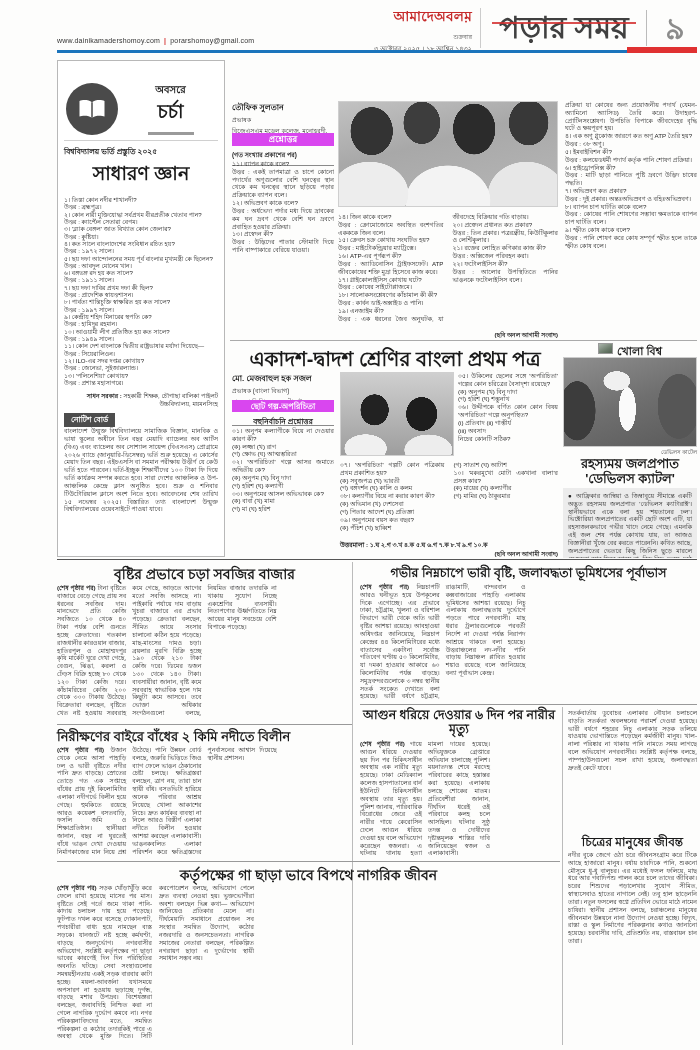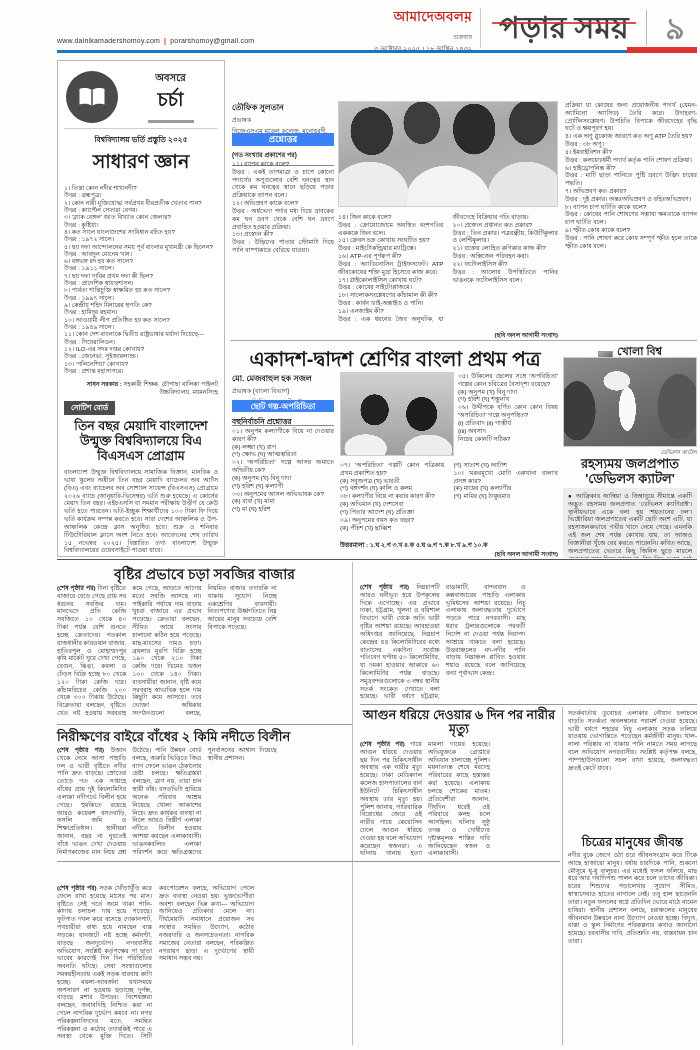--- a/index.html
+++ b/index.html
@@ -19,43 +19,43 @@
   .brand-date{font-size:6.5px;color:#333;margin-top:1px}
   .head-vdiv{left:480px;top:8px;width:1px;height:40px;background:#ccc}
   .masthead{left:486px;top:4px;width:156px;text-align:center;font-size:30px;font-weight:bold;color:#404040;z-index:2}
   .masthead-redline{left:492px;top:22px;width:144px;height:1.5px;background:rgba(211,47,47,.85);z-index:3}
   .pagenum-vdiv{left:646px;top:10px;width:1px;height:36px;background:#bbb}
   .page-num{left:655px;top:5px;width:40px;font-size:30px;font-weight:bold;color:#8c8c8c;text-align:center}
   .blue-rule{left:57px;top:50px;width:570px;height:3px;background:#1b74bc}
   .red-rule{left:627px;top:47px;width:70px;height:6px;background:#e03131}
   
   .sidebar{left:57px;top:60px;width:168px;height:497px;border:1px solid #b8b8b8;background:#fff;padding:5px 6px}
-  .logo-row{display:flex;align-items:center;gap:7px;margin:4px 2px 5px}
+  .logo-row{display:flex;align-items:center;gap:7px;margin:16px 2px 5px}
   .logo-circle{width:52px;height:52px;border-radius:50%;background:#4a4a4a;display:flex;align-items:center;justify-content:center;flex:none}
   .logo-text{flex:1;text-align:center}
   .logo-small{font-size:10px;font-weight:bold}
   .logo-big{font-size:19px;font-weight:bold;margin-top:-2px}
   .logo-bar{width:46px;height:3px;background:#9a9a9a;margin:3px auto 0}
   .sb-divider{border:none;border-top:1px solid #d0d0d0;margin:4px 0 5px}
-  .kicker{text-align:center;font-size:7.5px;font-weight:bold}
+  .kicker{text-align:left;font-size:7.5px;font-weight:bold}
   .sb-title{text-align:center;font-size:19px;font-weight:bold;margin:1px 0 5px}
   .qa{font-size:6.1px;line-height:1.2;height:192px;text-align:left}
   .credit{font-size:6.1px;text-align:right;margin-top:4px;line-height:1.25}
   .credit-name{font-weight:bold}
   .notice-label{display:inline-block;background:#4d4d4d;color:#fff;font-size:7.5px;font-weight:bold;padding:1px 7px;margin-top:6px}
   .notice-title{font-size:12.5px;font-weight:bold;line-height:1.2;text-align:center;margin:4px 0}
   .notice-body{height:104px}
   
   .main-headline{left:230px;top:61px;width:467px;text-align:center;font-size:28px;font-weight:bold;letter-spacing:.5px}
   .byline{border-bottom:1px solid #8a8a8a;padding-bottom:17px}
   .byline .author{font-size:8px;font-weight:bold}
   .byline .role{font-size:6.3px;color:#333;margin-top:1px}
   .byline .org{font-size:6.3px;color:#333}
   .main-byline{left:232px;top:101px;width:102px}
-  .graybar{background:#3b82f6;color:#fff;font-weight:bold;display:flex;align-items:center;justify-content:center}
+  .graybar{background:#d946ef;color:#fff;font-weight:bold;display:flex;align-items:center;justify-content:center}
   .main-qbar{left:232px;top:133px;width:102px;height:13px;font-size:8.5px}
   .main-cont{left:232px;top:150px;width:102px;font-size:6.3px;font-weight:bold}
   .main-left{left:232px;top:160px;width:102px;height:179px}
   .main-photo{left:338px;top:101px;width:220px;height:106px;border:1px solid #cfcfcf;background:
     radial-gradient(ellipse 30px 34px at 15% 28%, #333 0 70%, transparent 71%),
     radial-gradient(ellipse 26px 30px at 38% 20%, #3d3d3d 0 70%, transparent 71%),
     radial-gradient(ellipse 30px 36px at 62% 26%, #2b2b2b 0 70%, transparent 71%),
     radial-gradient(ellipse 28px 32px at 87% 20%, #383838 0 70%, transparent 71%),
     radial-gradient(ellipse 55px 45px at 14% 88%, #ededed 0 70%, transparent 71%),
     radial-gradient(ellipse 60px 50px at 50% 95%, #f3f3f3 0 70%, transparent 71%),
@@ -63,34 +63,34 @@
     linear-gradient(165deg,#c2c2c2 0%,#a8a8a8 40%,#b8b8b8 100%)}
   .main-right{left:565px;top:101px;width:132px;height:238px}
   .main-mid{left:338px;top:213px;width:220px;height:114px;column-count:2;column-gap:9px}
   .photo-credit{text-align:right;font-size:6px;font-weight:bold;color:#222}
   .main-photo-credit{left:440px;top:330px;width:118px}
   .rule-main-bottom{left:230px;top:340px;width:467px;height:1px;background:#aaa}
   
   .b-headline{left:230px;top:344px;width:330px;text-align:center;font-size:20px;font-weight:bold}
   .b-byline{left:232px;top:372px;width:102px}
   .b-bar{left:232px;top:400px;width:102px;height:12px;font-size:8px}
-  .b-sub{left:232px;top:416px;width:102px;font-size:7.5px;font-weight:bold}
+  .b-sub{left:232px;top:416px;width:102px;text-align:center;font-size:7.5px;font-weight:bold}
   .b-left{left:232px;top:427px;width:102px;height:129px}
   .b-photo{left:340px;top:372px;width:114px;height:84px;border:1px solid #cfcfcf;background:
     radial-gradient(ellipse 20px 22px at 30% 45%, #222 0 70%, transparent 71%),
     radial-gradient(ellipse 22px 24px at 72% 50%, #1d1d1d 0 70%, transparent 71%),
     radial-gradient(ellipse 30px 20px at 22% 92%, #f0f0f0 0 70%, transparent 71%),
     radial-gradient(ellipse 34px 22px at 78% 94%, #ededed 0 70%, transparent 71%),
     linear-gradient(#cfcfcf,#9e9e9e)}
   .b-right{left:458px;top:372px;width:100px;height:86px}
   .b-bottom{left:340px;top:461px;width:218px;height:78px;column-count:2;column-gap:9px}
   .b-answers{left:340px;top:540px;width:218px;font-size:6.2px;font-weight:bold}
   .b-credit{left:440px;top:549px;width:118px}
   
-  .w-label{left:563px;top:343px;width:134px;display:flex;align-items:flex-end;justify-content:center;gap:4px}
+  .w-label{left:563px;top:343px;width:134px;display:flex;align-items:flex-start;justify-content:center;gap:4px}
   .w-icon{width:15px;height:11px;background:linear-gradient(150deg,#aab4aa,#6d7d6d 60%,#4e5e4e);border:1px solid #999}
   .w-text{font-size:11px;font-weight:bold}
   .w-photo{left:563px;top:357px;width:134px;height:90px;border:1px solid #ccc;background:
     radial-gradient(ellipse 14px 36px at 48% 58%, #fafafa 0 60%, transparent 61%),
     radial-gradient(ellipse 22px 16px at 40% 26%, #f0f0f0 0 60%, transparent 61%),
     radial-gradient(ellipse 26px 42px at 10% 60%, #3c3c3c 0 70%, transparent 71%),
     radial-gradient(ellipse 30px 46px at 87% 55%, #565656 0 70%, transparent 71%),
     linear-gradient(160deg,#8f8f8f,#6f6f6f 50%,#5a5a5a)}
   .w-caption{left:563px;top:449px;width:134px;text-align:right;font-size:5.5px;color:#444}
   .w-headline{left:563px;top:456px;width:134px;text-align:center;font-size:13px;font-weight:bold;line-height:1.18}
@@ -179,21 +179,20 @@
 ১১। কোন দেশ বাংলাকে দ্বিতীয় রাষ্ট্রভাষার মর্যাদা দিয়েছে—
 উত্তর : সিয়েরালিওন।
 ১২। ILO-এর সদর দপ্তর কোথায়?
 উত্তর : জেনেভা, সুইজারল্যান্ড।
 ১৩। 'পলিনেশিয়া' কোথায়?
 উত্তর : প্রশান্ত মহাসাগরে।</div>
     <div class="credit">
       <span class="credit-name">সাধন সরকার :</span><span> সহকারী শিক্ষক, চৌগাছা বালিকা পাইলট উচ্চবিদ্যালয়, ময়মনসিংহ</span>
     </div>
     <div class="notice-label">নোটিশ বোর্ড</div>
-    <div class="notice-title">তিন বছর মেয়াদি বাংলাদেশ উন্মুক্ত বিশ্ববিদ্যালয়ে বিএ বিএসএস প্রোগ্রাম</div>
     <div class="notice-body news">বাংলাদেশ উন্মুক্ত বিশ্ববিদ্যালয়ে সামাজিক বিজ্ঞান, মানবিক ও ভাষা স্কুলের অধীনে তিন বছর মেয়াদি ব্যাচেলর অব আর্টস (বিএ) এবং ব্যাচেলর অব সোশ্যাল সায়েন্স (বিএসএস) প্রোগ্রামে ২০২৬ ব্যাচে (জানুয়ারি-ডিসেম্বর) ভর্তি শুরু হয়েছে। এ কোর্সের মেয়াদ তিন বছর। এইচএসসি বা সমমান পরীক্ষায় উত্তীর্ণ যে কেউ ভর্তি হতে পারবেন। ভর্তি-ইচ্ছুক শিক্ষার্থীদের ১০০ টাকা ফি দিয়ে ভর্তি কার্যক্রম সম্পন্ন করতে হবে। সারা দেশের আঞ্চলিক ও উপ-আঞ্চলিক কেন্দ্রে ক্লাস অনুষ্ঠিত হবে। শুক্র ও শনিবার টিউটোরিয়াল ক্লাসে অংশ নিতে হবে। আবেদনের শেষ তারিখ ১৫ নভেম্বর ২০২৫। বিস্তারিত তথ্য বাংলাদেশ উন্মুক্ত বিশ্ববিদ্যালয়ের ওয়েবসাইটে পাওয়া যাবে।</div>
   </div>
 
   <div class="abs main-byline byline">
     <div class="author">তৌফিক সুলতান</div>
     <div class="role">প্রভাষক</div>
     <div class="org">বিজেএসএম মডেল কলেজ, মনোহরদী, নরসিংদী</div>
   </div>
   <div class="abs graybar main-qbar">প্রশ্নোত্তর</div>
   <div class="abs main-cont">(গত সংখ্যার প্রকাশের পর)</div>
@@ -290,31 +289,33 @@
   </div>
   <div class="abs w-box news">● আফ্রিকার জাম্বিয়া ও জিম্বাবুয়ে সীমান্তে একটি অদ্ভুত রহস্যময় জলপ্রপাত 'ডেভিলস ক্যাটারাক্ট'। স্থানীয়ভাবে একে বলা হয় 'শয়তানের ঢল'। ভিক্টোরিয়া জলপ্রপাতের একটি ছোট অংশ এটি, যা রহস্যজনকভাবে গভীর খাদে নেমে গেছে। এমনকি এই জল শেষ পর্যন্ত কোথায় যায়, তা আজও বিজ্ঞানীরা খুঁজে বের করতে পারেননি। কথিত আছে, জলপ্রপাতের ভেতরে কিছু জিনিস ছুড়ে মারলে সেগুলো আর ফিরে আসে না; কিছু কিছু ভেসে ওঠে দূরের কোনো জলাশয়ে, কেউ কিছু জানে না।</div>
 
   <div class="abs h-rule rule-bottom-top"></div>
 
   <div class="abs a-head">বৃষ্টির প্রভাবে চড়া সবজির বাজার</div>
   <div class="abs a-body news"><b class="lead">(শেষ পৃষ্ঠার পর)</b> <span>টানা বৃষ্টিতে বাজারে বেড়ে গেছে প্রায় সব ধরনের সবজির দাম। মানভেদে প্রতি কেজি সবজিতে ১০ থেকে ৪০ টাকা পর্যন্ত বেশি গুনতে হচ্ছে ক্রেতাদের। গতকাল রাজধানীর কারওয়ান বাজার, হাতিরপুল ও মোহাম্মদপুর কৃষি মার্কেট ঘুরে দেখা গেছে, বেগুন, ঝিঙা, করলা ও ঢেঁড়স বিক্রি হচ্ছে ৮০ থেকে ১২০ টাকা কেজি দরে। কাঁচামরিচের কেজি ২০০ থেকে ৩০০ টাকায় উঠেছে। বিক্রেতারা বলছেন, বৃষ্টিতে খেত নষ্ট হওয়ায় সরবরাহ কমে গেছে, আড়তে আগের মতো সবজি আসছে না। পাইকারি পর্যায়ে দাম বাড়ায় খুচরা বাজারে এর প্রভাব পড়েছে। ক্রেতারা বলছেন, সীমিত আয়ে সংসার চালানো কঠিন হয়ে পড়েছে। মাছ-মাংসের দামও চড়া। ব্রয়লার মুরগি বিক্রি হচ্ছে ১৯০ থেকে ২১০ টাকা কেজি দরে। ডিমের ডজন ১৩০ থেকে ১৪০ টাকা। ব্যবসায়ীরা জানান, বৃষ্টি কমে সরবরাহ স্বাভাবিক হলে দাম কিছুটা কমে আসবে। তবে ভোক্তা অধিকার সংগঠনগুলো বলছে, নিয়মিত বাজার তদারকি না থাকায় সুযোগ নিচ্ছে একশ্রেণির ব্যবসায়ী। নিত্যপণ্যের ঊর্ধ্বগতিতে নিম্ন আয়ের মানুষ সবচেয়ে বেশি বিপাকে পড়েছে।</span></div>
 
   <div class="abs v-rule vline-1"></div>
 
+  <div class="abs b2-head">গভীর নিম্নচাপে ভারী বৃষ্টি, জলাবদ্ধতা ভূমিধসের পূর্বাভাস</div>
   <div class="abs b2-body news"><b class="lead">(শেষ পৃষ্ঠার পর)</b> <span>নিম্নচাপটি আরও ঘনীভূত হয়ে উপকূলের দিকে এগোচ্ছে। এর প্রভাবে ঢাকা, চট্টগ্রাম, খুলনা ও বরিশাল বিভাগে ভারী থেকে অতি ভারী বৃষ্টির আশঙ্কা রয়েছে। আবহাওয়া অধিদপ্তর জানিয়েছে, নিম্নচাপ কেন্দ্রের ৪৪ কিলোমিটারের মধ্যে বাতাসের একটানা সর্বোচ্চ গতিবেগ ঘণ্টায় ৫০ কিলোমিটার, যা দমকা হাওয়ার আকারে ৬০ কিলোমিটার পর্যন্ত বাড়ছে। সমুদ্রবন্দরগুলোকে ৩ নম্বর স্থানীয় সতর্ক সংকেত দেখাতে বলা হয়েছে। ভারী বর্ষণে চট্টগ্রাম, রাঙামাটি, বান্দরবান ও কক্সবাজারের পাহাড়ি এলাকায় ভূমিধসের আশঙ্কা রয়েছে। নিচু এলাকায় জলাবদ্ধতায় দুর্ভোগে পড়তে পারে নগরবাসী। মাছ ধরার ট্রলারগুলোকে পরবর্তী নির্দেশ না দেওয়া পর্যন্ত নিরাপদ আশ্রয়ে থাকতে বলা হয়েছে। উত্তরাঞ্চলের নদ-নদীর পানি বাড়ায় নিম্নাঞ্চল প্লাবিত হওয়ার শঙ্কাও রয়েছে বলে জানিয়েছে বন্যা পূর্বাভাস কেন্দ্র।</span></div>
 
   <div class="abs h-rule hline-a"></div>
   <div class="abs c-head">নিরীক্ষণের বাইরে বাঁধের ২ কিমি নদীতে বিলীন</div>
   <div class="abs c-body news"><b class="lead">(শেষ পৃষ্ঠার পর)</b> <span>উজান থেকে নেমে আসা পাহাড়ি ঢল ও ভারী বৃষ্টিতে নদীর পানি দ্রুত বাড়ছে। স্রোতের তোড়ে গত এক সপ্তাহে বাঁধের প্রায় দুই কিলোমিটার এলাকা নদীগর্ভে বিলীন হয়ে গেছে। হুমকিতে রয়েছে আরও কয়েকশ বসতবাড়ি, ফসলি জমি ও শিক্ষাপ্রতিষ্ঠান। স্থানীয়রা জানান, বছর না ঘুরতেই বাঁধে ভাঙন দেখা দেওয়ায় নির্মাণকাজের মান নিয়ে প্রশ্ন উঠেছে। পানি উন্নয়ন বোর্ড বলছে, জরুরি ভিত্তিতে জিও ব্যাগ ফেলে ভাঙন ঠেকানোর চেষ্টা চলছে। ক্ষতিগ্রস্তরা বলছেন, ত্রাণ নয়, তারা চান স্থায়ী বাঁধ। বসতভিটা হারিয়ে অনেক পরিবার আশ্রয় নিয়েছে খোলা আকাশের নিচে। দ্রুত কার্যকর ব্যবস্থা না নিলে আরও বিস্তীর্ণ এলাকা নদীতে বিলীন হওয়ার আশঙ্কা করছেন এলাকাবাসী। ভাঙনকবলিত এলাকা পরিদর্শন করে ক্ষতিগ্রস্তদের পুনর্বাসনের আশ্বাস দিয়েছে স্থানীয় প্রশাসন।</span></div>
 
   <div class="abs h-rule hline-b2"></div>
   <div class="abs d-head">আগুন ধরিয়ে দেওয়ার ৬ দিন পর নারীর মৃত্যু</div>
   <div class="abs d-body news"><b class="lead">(শেষ পৃষ্ঠার পর)</b> <span>গায়ে আগুন ধরিয়ে দেওয়ার ছয় দিন পর চিকিৎসাধীন অবস্থায় এক নারীর মৃত্যু হয়েছে। ঢাকা মেডিক্যাল কলেজ হাসপাতালের বার্ন ইউনিটে চিকিৎসাধীন অবস্থায় তার মৃত্যু হয়। পুলিশ জানায়, পারিবারিক বিরোধের জেরে ওই নারীর গায়ে কেরোসিন ঢেলে আগুন ধরিয়ে দেওয়া হয় বলে অভিযোগ করেছেন স্বজনরা। এ ঘটনায় থানায় হত্যা মামলা দায়ের হয়েছে। অভিযুক্তকে গ্রেপ্তারে অভিযান চালাচ্ছে পুলিশ। ময়নাতদন্ত শেষে মরদেহ পরিবারের কাছে হস্তান্তর করা হয়েছে। এলাকায় চলছে শোকের মাতম। প্রতিবেশীরা জানান, দীর্ঘদিন ধরেই ওই পরিবারে কলহ চলে আসছিল। ঘটনার সুষ্ঠু তদন্ত ও দোষীদের দৃষ্টান্তমূলক শাস্তির দাবি জানিয়েছেন স্বজন ও এলাকাবাসী।</span></div>
 
   <div class="abs v-rule vline-2"></div>
   <div class="abs e-body1 news">সতর্কবার্তায় ডুবোচর এলাকার নৌযান চলাচলে বাড়তি সতর্কতা অবলম্বনের পরামর্শ দেওয়া হয়েছে। ভারী বর্ষণে শহরের নিচু এলাকার সড়ক তলিয়ে যাওয়ায় ভোগান্তিতে পড়েছেন কর্মজীবী মানুষ। খাল-নালা পরিষ্কার না থাকায় পানি নামতে সময় লাগছে বলে অভিযোগ নগরবাসীর। সংশ্লিষ্ট কর্তৃপক্ষ বলছে, পাম্পহাউসগুলো সচল রাখা হয়েছে, জলাবদ্ধতা দ্রুতই কেটে যাবে।</div>
   <div class="abs e-head">চিত্রের মানুষের জীবন্ত</div>
   <div class="abs e-body2 news">নদীর বুকে জেগে ওঠা চরে জীবনসংগ্রাম করে টিকে আছে হাজারো মানুষ। বর্ষায় চারদিকে পানি, শুকনো মৌসুমে ধু-ধু বালুচর। এর মধ্যেই ফসল ফলিয়ে, মাছ ধরে আর গবাদিপশু পালন করে চলে তাদের জীবিকা। চরের শিশুদের পড়ালেখার সুযোগ সীমিত, স্বাস্থ্যসেবাও হাতের নাগালে নেই। তবু হাল ছাড়েননি তারা। নতুন ফসলের স্বপ্নে প্রতিদিন ভোরে মাঠে নামেন চাষিরা। স্থানীয় প্রশাসন বলছে, চরাঞ্চলের মানুষের জীবনমান উন্নয়নে নানা উদ্যোগ নেওয়া হচ্ছে। বিদ্যুৎ, রাস্তা ও স্কুল নির্মাণের পরিকল্পনার কথাও জানানো হয়েছে। চরবাসীর দাবি, প্রতিশ্রুতি নয়, বাস্তবায়ন চান তারা।</div>
 
   <div class="abs h-rule hline-f"></div>
+  <div class="abs f-head">কর্তৃপক্ষের গা ছাড়া ভাবে বিপথে নাগরিক জীবন</div>
   <div class="abs f-body news"><b class="lead">(শেষ পৃষ্ঠার পর)</b> <span>সড়ক খোঁড়াখুঁড়ি করে ফেলে রাখা হয়েছে মাসের পর মাস। বৃষ্টিতে সেই গর্তে জমে থাকা পানি-কাদায় চলাচল দায় হয়ে পড়েছে। ফুটপাত দখল করে বসেছে দোকানপাট, পথচারীরা বাধ্য হয়ে নামছেন ব্যস্ত সড়কে। যানজটে নষ্ট হচ্ছে কর্মঘণ্টা, বাড়ছে জনদুর্ভোগ। নগরবাসীর অভিযোগ, সংশ্লিষ্ট কর্তৃপক্ষের গা ছাড়া ভাবের কারণেই দিন দিন পরিস্থিতির অবনতি ঘটছে। সেবা সংস্থাগুলোর সমন্বয়হীনতায় একই সড়ক বারবার কাটা হচ্ছে। ময়লা-আবর্জনা যথাসময়ে অপসারণ না হওয়ায় ছড়াচ্ছে দুর্গন্ধ, বাড়ছে মশার উপদ্রব। বিশেষজ্ঞরা বলছেন, জবাবদিহি নিশ্চিত করা না গেলে নাগরিক দুর্ভোগ কমবে না। নগর পরিকল্পনাবিদদের মতে, সমন্বিত পরিকল্পনা ও কঠোর তদারকিই পারে এ অবস্থা থেকে মুক্তি দিতে। সিটি করপোরেশন বলছে, অভিযোগ পেলে দ্রুত ব্যবস্থা নেওয়া হয়। ভুক্তভোগীরা অবশ্য বলছেন ভিন্ন কথা— অভিযোগ জানিয়েও প্রতিকার মেলে না। দীর্ঘমেয়াদি সমাধানে প্রয়োজন সব সংস্থার সমন্বিত উদ্যোগ, কঠোর নজরদারি ও জনসচেতনতা। নাগরিক সমাজের নেতারা বলছেন, পরিকল্পিত নগরায়ণ ছাড়া এ দুর্ভোগের স্থায়ী সমাধান সম্ভব নয়।</span></div>
 
 </div>
 
 </body></html>

